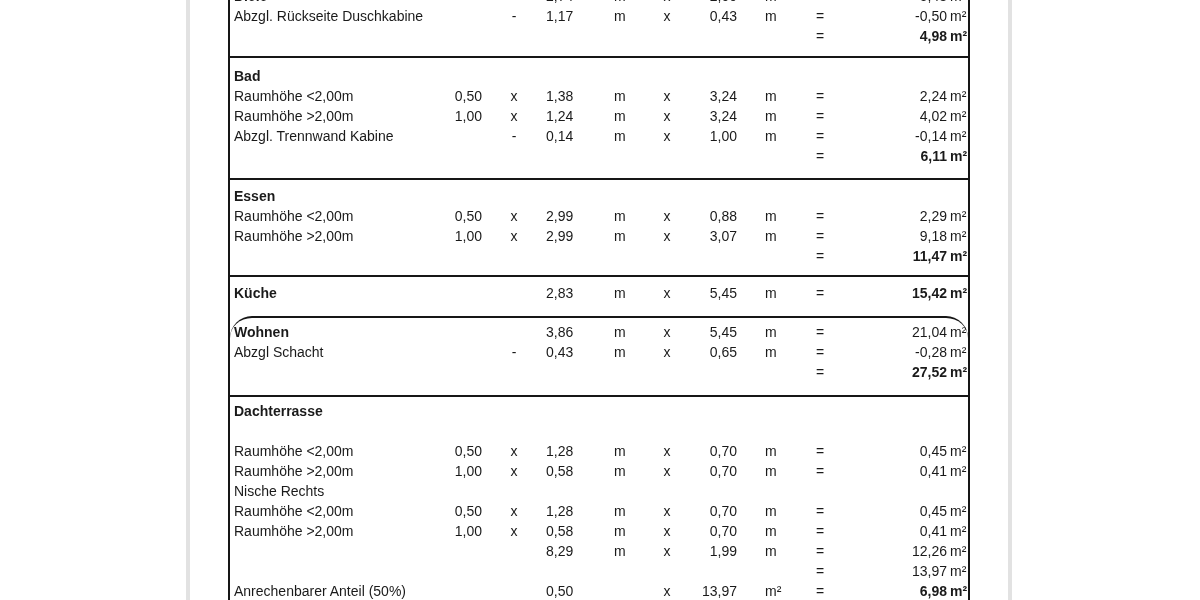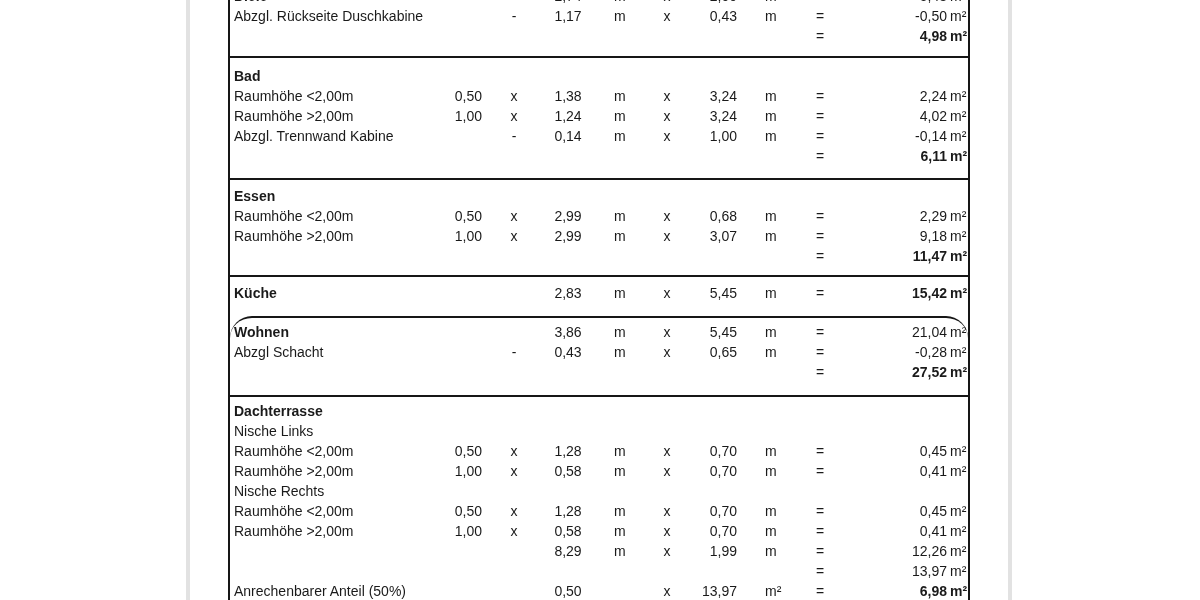--- a/index.html
+++ b/index.html
@@ -27,21 +27,21 @@
   .section:nth-child(6){padding-top:4px;padding-bottom:20px;}
   .row{
     display:grid;
     grid-template-columns:220px 32px 64px 44px 56px 42px 49px 56px 54px 100px 21px;
     height:20px;line-height:20px;font-size:14px;white-space:nowrap;
   }
   .row > div{overflow:visible;}
   .c-label{text-align:left;padding-left:4px;}
   .c-factor{text-align:right;}
   .c-op1{text-align:center;}
-  .c-dim1{text-align:center;}
+  .c-dim1{text-align:left;}
   .c-u1{text-align:left;padding-left:24px;}
   .c-op2{text-align:center;}
   .c-dim2{text-align:right;}
   .c-u2{text-align:left;padding-left:28px;}
   .c-eq{text-align:center;}
   .c-res{text-align:right;}
   .c-ru{text-align:left;padding-left:3px;}
   .b{font-weight:bold;}
 </style>
 </head>
@@ -171,21 +171,21 @@
           <div class="c-res"></div>
           <div class="c-ru"></div>
         </div>
         <div class="row">
           <div class="c-label">Raumhöhe &lt;2,00m</div>
           <div class="c-factor">0,50</div>
           <div class="c-op1">x</div>
           <div class="c-dim1">2,99</div>
           <div class="c-u1">m</div>
           <div class="c-op2">x</div>
-          <div class="c-dim2">0,68</div>
+          <div class="c-dim2">0,88</div>
           <div class="c-u2">m</div>
           <div class="c-eq">=</div>
           <div class="c-res">2,29</div>
           <div class="c-ru">m²</div>
         </div>
         <div class="row">
           <div class="c-label">Raumhöhe &gt;2,00m</div>
           <div class="c-factor">1,00</div>
           <div class="c-op1">x</div>
           <div class="c-dim1">2,99</div>
@@ -275,21 +275,20 @@
           <div class="c-dim1"></div>
           <div class="c-u1"></div>
           <div class="c-op2"></div>
           <div class="c-dim2"></div>
           <div class="c-u2"></div>
           <div class="c-eq"></div>
           <div class="c-res"></div>
           <div class="c-ru"></div>
         </div>
         <div class="row">
-          <div class="c-label">Nische Links</div>
           <div class="c-factor"></div>
           <div class="c-op1"></div>
           <div class="c-dim1"></div>
           <div class="c-u1"></div>
           <div class="c-op2"></div>
           <div class="c-dim2"></div>
           <div class="c-u2"></div>
           <div class="c-eq"></div>
           <div class="c-res"></div>
           <div class="c-ru"></div>

